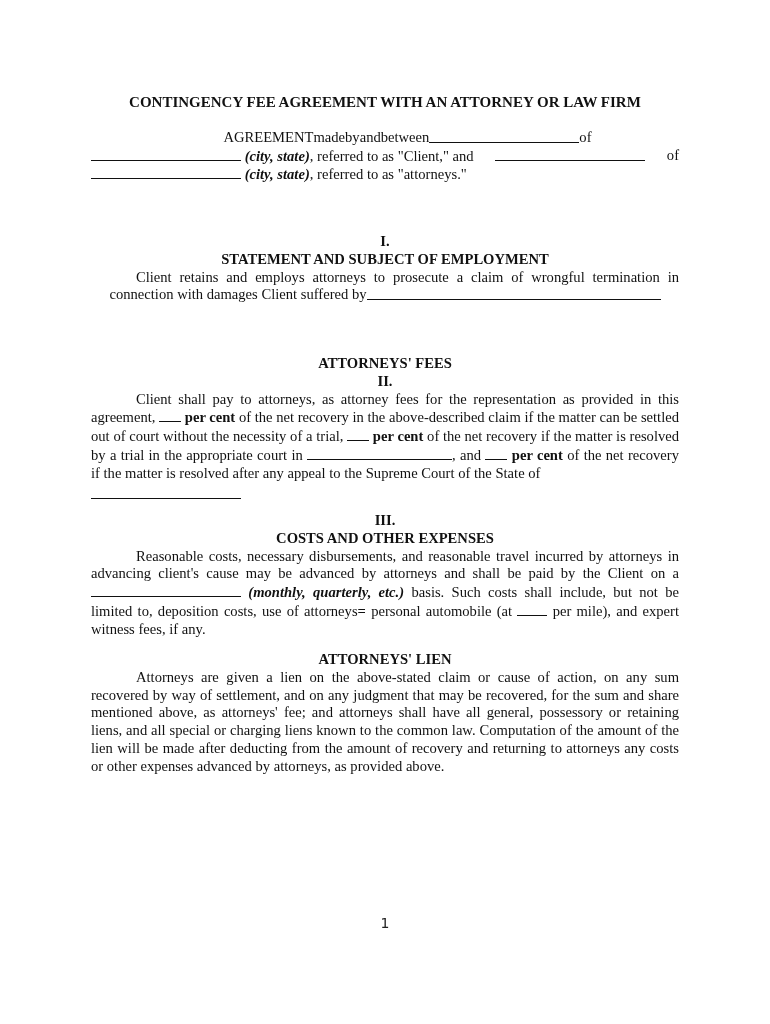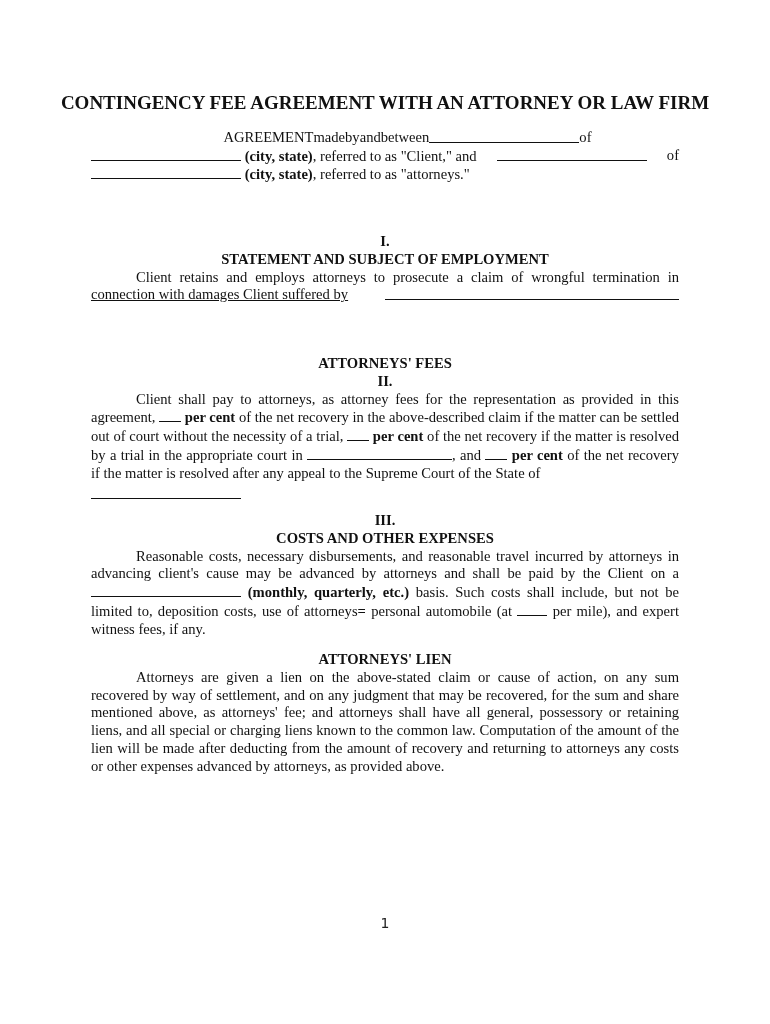--- a/index.html
+++ b/index.html
@@ -3,33 +3,33 @@
 <meta charset="utf-8">
 <style>
   html, body { margin: 0; padding: 0; background: #ffffff; }
   body { width: 770px; height: 1024px; position: relative; overflow: hidden; }
   .page {
     position: absolute; left: 0; top: 0; width: 770px; height: 1024px; background: #fff;
     font-family: "Liberation Serif", serif; color: #111; font-size: 14.6px; line-height: 17.8px;
   }
   .title {
     position: absolute; top: 94px; left: 0; width: 770px; text-align: center;
-    font-weight: bold; font-size: 19px;
+    font-weight: bold; font-size: 15px;
   }
   .block { position: absolute; left: 91px; width: 588px; }
   .just { text-align: justify; text-align-last: left; }
   .just-full { text-align: justify; text-align-last: justify; }
   .indent { text-indent: 45px; }
   .center { text-align: center; font-weight: bold; }
   .blank { display: inline-block; border-bottom: 1.4px solid #111; height: 13px; vertical-align: baseline; }
   .b20 { width: 150px; }
   .b29 { width: 294px; }
   .b3 { width: 22px; }
   .b4 { width: 30px; }
-  .bi { font-weight: bold; }
+  .bi { font-weight: bold; font-style: italic; }
   .b { font-weight: bold; }
   .line { display: block; height: 17.8px; }
   .pagenum {
     position: absolute; top: 915px; left: 0; width: 770px; text-align: center;
     font-family: "DejaVu Sans", sans-serif; font-size: 14px; color: #222;
   }
 </style>
 </head>
 <body>
 
@@ -59,21 +59,21 @@
       <span class="blank b20"></span>
       <span class="bi">(city, state)</span><span>, referred to as "attorneys."</span>
     </div>
   </div>
 
 
   <div class="block" style="top:233px;">
     <div class="center">I.</div>
     <div class="center">STATEMENT AND SUBJECT OF EMPLOYMENT</div>
     <div class="just-full indent">Client retains and employs attorneys to prosecute a claim of wrongful termination in</div>
-    <div style="display:flex; justify-content:space-between;text-decoration:underline;">
+    <div style="display:flex; justify-content:center;">
       <span>connection with damages Client suffered by</span>
       <span class="blank b29"></span>
     </div>
   </div>
 
   <div class="block" style="top:355px;">
     <div class="center">ATTORNEYS' FEES</div>
     <div class="center">II.</div>
     <div class="just indent"><span>Client shall pay to attorneys, as attorney fees for the representation as provided in this agreement, </span><span class="blank b3"></span> <span class="b">per cent</span><span> of the net recovery in the above-described claim if the matter can be settled out of court without the necessity of a trial, </span><span class="blank b3"></span> <span class="b">per cent</span><span> of the net recovery if the matter is resolved by a trial in the appropriate court in </span><span class="blank" style="width:145px;"></span><span>, and </span><span class="blank b3"></span> <span class="b">per cent</span><span> of the net recovery if the matter is resolved after any appeal to the Supreme Court of the State of</span></div>
     <div class="line" style="margin-top:2px;"><span class="blank b20"></span></div>

